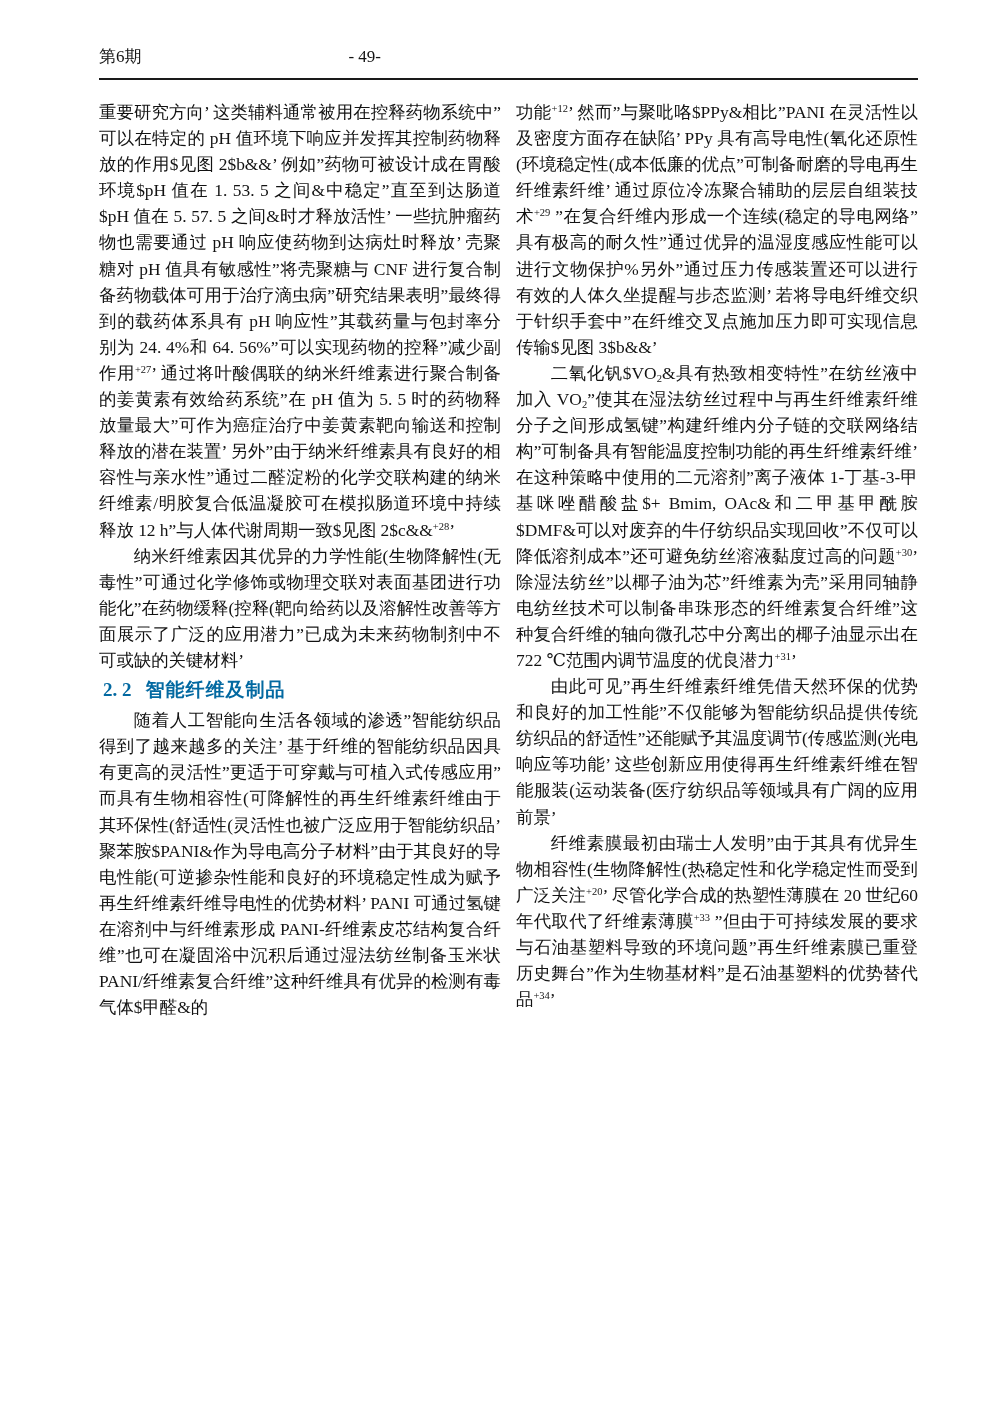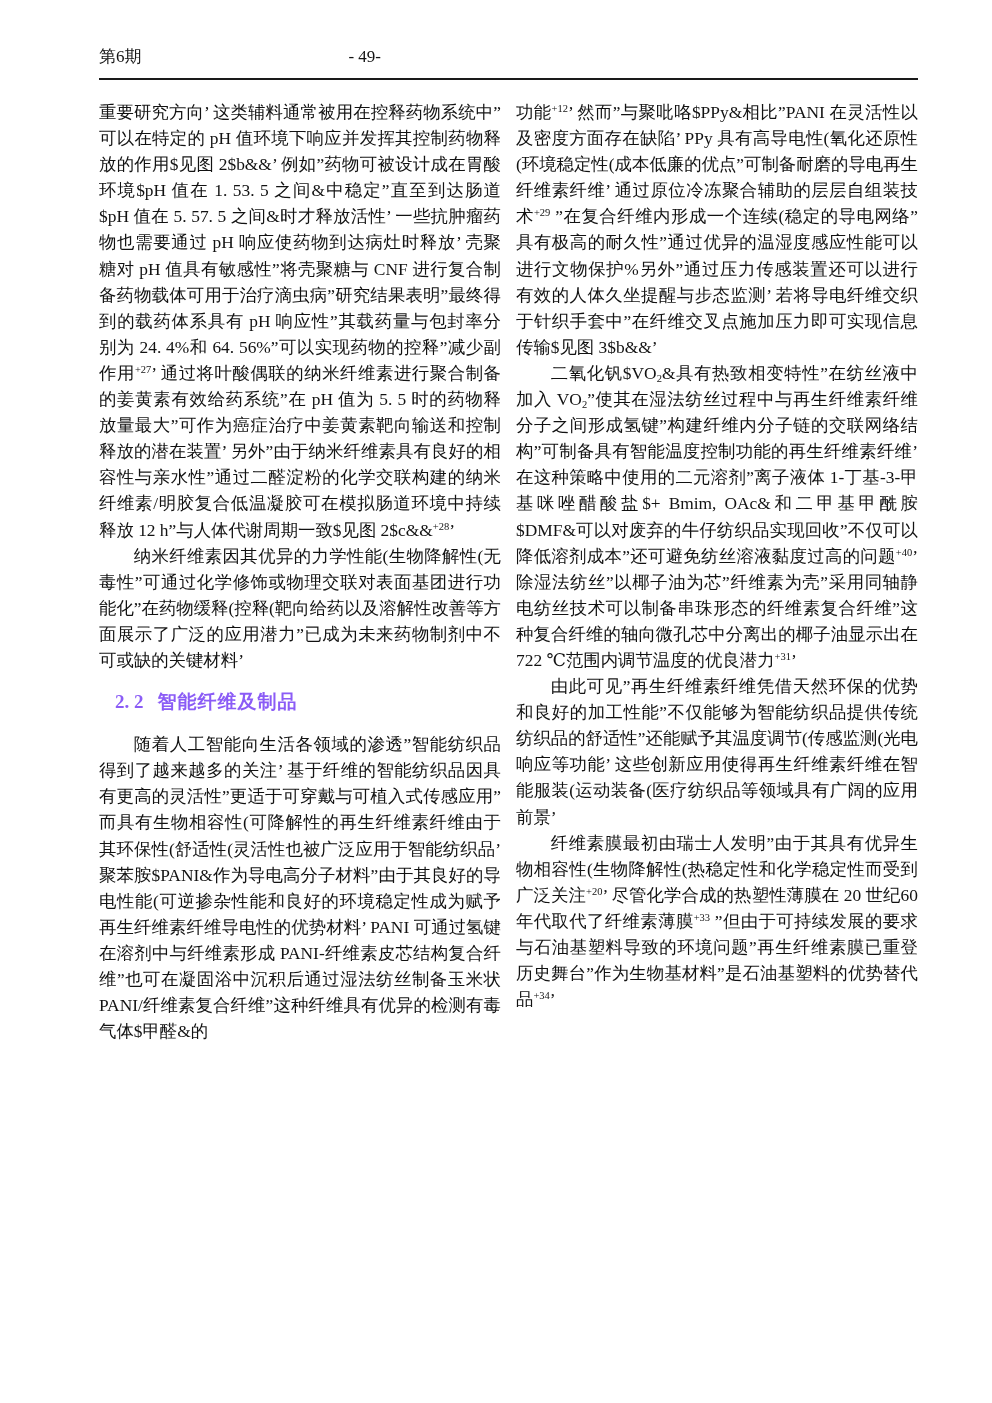--- a/index.html
+++ b/index.html
@@ -33,27 +33,27 @@
   .col {
     width: 402px;
     font-size: 17.4px;
     line-height: 26.1px;
     text-align: justify;
     color: #121212;
   }
   .para { margin: 0; }
   .para.indent { text-indent: 2em; }
   .sec-heading {
-    margin: 16px;
+    margin: 4px;
     font-family: "Liberation Sans", "DejaVu Sans", sans-serif;
     font-size: 19px;
     font-weight: 700;
     line-height: 26.1px;
     text-align: left;
-    color: #8b5cf6;
+    color: #0369a1;
   }
   .h-num {
     margin-right: 14px;
     font-family: "Liberation Serif", "DejaVu Serif", serif;
     font-weight: 700;
   }
   .h-title { letter-spacing: 1px; }
   sup { font-size: 10.5px; line-height: 0; vertical-align: 6px; }
   sub { font-size: 10.5px; line-height: 0; vertical-align: -3px; }
 </style>
@@ -72,20 +72,20 @@
 
     <main class="columns">
       <section class="col" id="col-left">
           <p class="para">重要研究方向’ 这类辅料通常被用在控释药物系统中”可以在特定的 pH 值环境下响应并发挥其控制药物释放的作用$见图 2$b&amp;&amp;’ 例如”药物可被设计成在胃酸环境$pH 值在 1. 53. 5 之间&amp;中稳定”直至到达肠道$pH 值在 5. 57. 5 之间&amp;时才释放活性’ 一些抗肿瘤药物也需要通过 pH 响应使药物到达病灶时释放’ 壳聚糖对 pH 值具有敏感性”将壳聚糖与 CNF 进行复合制备药物载体可用于治疗滴虫病”研究结果表明”最终得到的载药体系具有 pH 响应性”其载药量与包封率分别为 24. 4%和 64. 56%”可以实现药物的控释”减少副作用<sup>+27</sup>’ 通过将叶酸偶联的纳米纤维素进行聚合制备的姜黄素有效给药系统”在 pH 值为 5. 5 时的药物释放量最大”可作为癌症治疗中姜黄素靶向输送和控制释放的潜在装置’ 另外”由于纳米纤维素具有良好的相容性与亲水性”通过二醛淀粉的化学交联构建的纳米纤维素/明胶复合低温凝胶可在模拟肠道环境中持续释放 12 h”与人体代谢周期一致$见图 2$c&amp;&amp;<sup>+28</sup>’</p>
           <p class="para indent">纳米纤维素因其优异的力学性能(生物降解性(无毒性”可通过化学修饰或物理交联对表面基团进行功能化”在药物缓释(控释(靶向给药以及溶解性改善等方面展示了广泛的应用潜力”已成为未来药物制剂中不可或缺的关键材料’</p>
           <h3 class="sec-heading"><span class="h-num">2. 2</span><span class="h-title">智能纤维及制品</span></h3>
           <p class="para indent">随着人工智能向生活各领域的渗透”智能纺织品得到了越来越多的关注’ 基于纤维的智能纺织品因具有更高的灵活性”更适于可穿戴与可植入式传感应用”而具有生物相容性(可降解性的再生纤维素纤维由于其环保性(舒适性(灵活性也被广泛应用于智能纺织品’ 聚苯胺$PANI&amp;作为导电高分子材料”由于其良好的导电性能(可逆掺杂性能和良好的环境稳定性成为赋予再生纤维素纤维导电性的优势材料’ PANI 可通过氢键在溶剂中与纤维素形成 PANI-纤维素皮芯结构复合纤维”也可在凝固浴中沉积后通过湿法纺丝制备玉米状 PANI/纤维素复合纤维”这种纤维具有优异的检测有毒气体$甲醛&amp;的</p>
         </section>
       <section class="col" id="col-right">
           <p class="para">功能<sup>+12</sup>’ 然而”与聚吡咯$PPy&amp;相比”PANI 在灵活性以及密度方面存在缺陷’ PPy 具有高导电性(氧化还原性(环境稳定性(成本低廉的优点”可制备耐磨的导电再生纤维素纤维’ 通过原位冷冻聚合辅助的层层自组装技术<sup>+29</sup> ”在复合纤维内形成一个连续(稳定的导电网络”具有极高的耐久性”通过优异的温湿度感应性能可以进行文物保护%另外”通过压力传感装置还可以进行有效的人体久坐提醒与步态监测’ 若将导电纤维交织于针织手套中”在纤维交叉点施加压力即可实现信息传输$见图 3$b&amp;&amp;’</p>
-          <p class="para indent">二氧化钒$VO<sub>2</sub>&amp;具有热致相变特性”在纺丝液中加入 VO<sub>2</sub>”使其在湿法纺丝过程中与再生纤维素纤维分子之间形成氢键”构建纤维内分子链的交联网络结构”可制备具有智能温度控制功能的再生纤维素纤维’ 在这种策略中使用的二元溶剂”离子液体 1-丁基-3-甲基咪唑醋酸盐$+ Bmim, OAc&amp;和二甲基甲酰胺$DMF&amp;可以对废弃的牛仔纺织品实现回收”不仅可以降低溶剂成本”还可避免纺丝溶液黏度过高的问题<sup>+40</sup>’ 除湿法纺丝”以椰子油为芯”纤维素为壳”采用同轴静电纺丝技术可以制备串珠形态的纤维素复合纤维”这种复合纤维的轴向微孔芯中分离出的椰子油显示出在 722 ℃范围内调节温度的优良潜力<sup>+31</sup>’</p>
+          <p class="para indent">二氧化钒$VO<sub>2</sub>&amp;具有热致相变特性”在纺丝液中加入 VO<sub>2</sub>”使其在湿法纺丝过程中与再生纤维素纤维分子之间形成氢键”构建纤维内分子链的交联网络结构”可制备具有智能温度控制功能的再生纤维素纤维’ 在这种策略中使用的二元溶剂”离子液体 1-丁基-3-甲基咪唑醋酸盐$+ Bmim, OAc&amp;和二甲基甲酰胺$DMF&amp;可以对废弃的牛仔纺织品实现回收”不仅可以降低溶剂成本”还可避免纺丝溶液黏度过高的问题<sup>+30</sup>’ 除湿法纺丝”以椰子油为芯”纤维素为壳”采用同轴静电纺丝技术可以制备串珠形态的纤维素复合纤维”这种复合纤维的轴向微孔芯中分离出的椰子油显示出在 722 ℃范围内调节温度的优良潜力<sup>+31</sup>’</p>
           <p class="para indent">由此可见”再生纤维素纤维凭借天然环保的优势和良好的加工性能”不仅能够为智能纺织品提供传统纺织品的舒适性”还能赋予其温度调节(传感监测(光电响应等功能’ 这些创新应用使得再生纤维素纤维在智能服装(运动装备(医疗纺织品等领域具有广阔的应用前景’</p>
           <p class="para indent">纤维素膜最初由瑞士人发明”由于其具有优异生物相容性(生物降解性(热稳定性和化学稳定性而受到广泛关注<sup>+20</sup>’ 尽管化学合成的热塑性薄膜在 20 世纪60 年代取代了纤维素薄膜<sup>+33</sup> ”但由于可持续发展的要求与石油基塑料导致的环境问题”再生纤维素膜已重登历史舞台”作为生物基材料”是石油基塑料的优势替代品<sup>+34</sup>’</p>
         </section>
     </main>
 
   </div>
 </div>
 
 </body></html>

